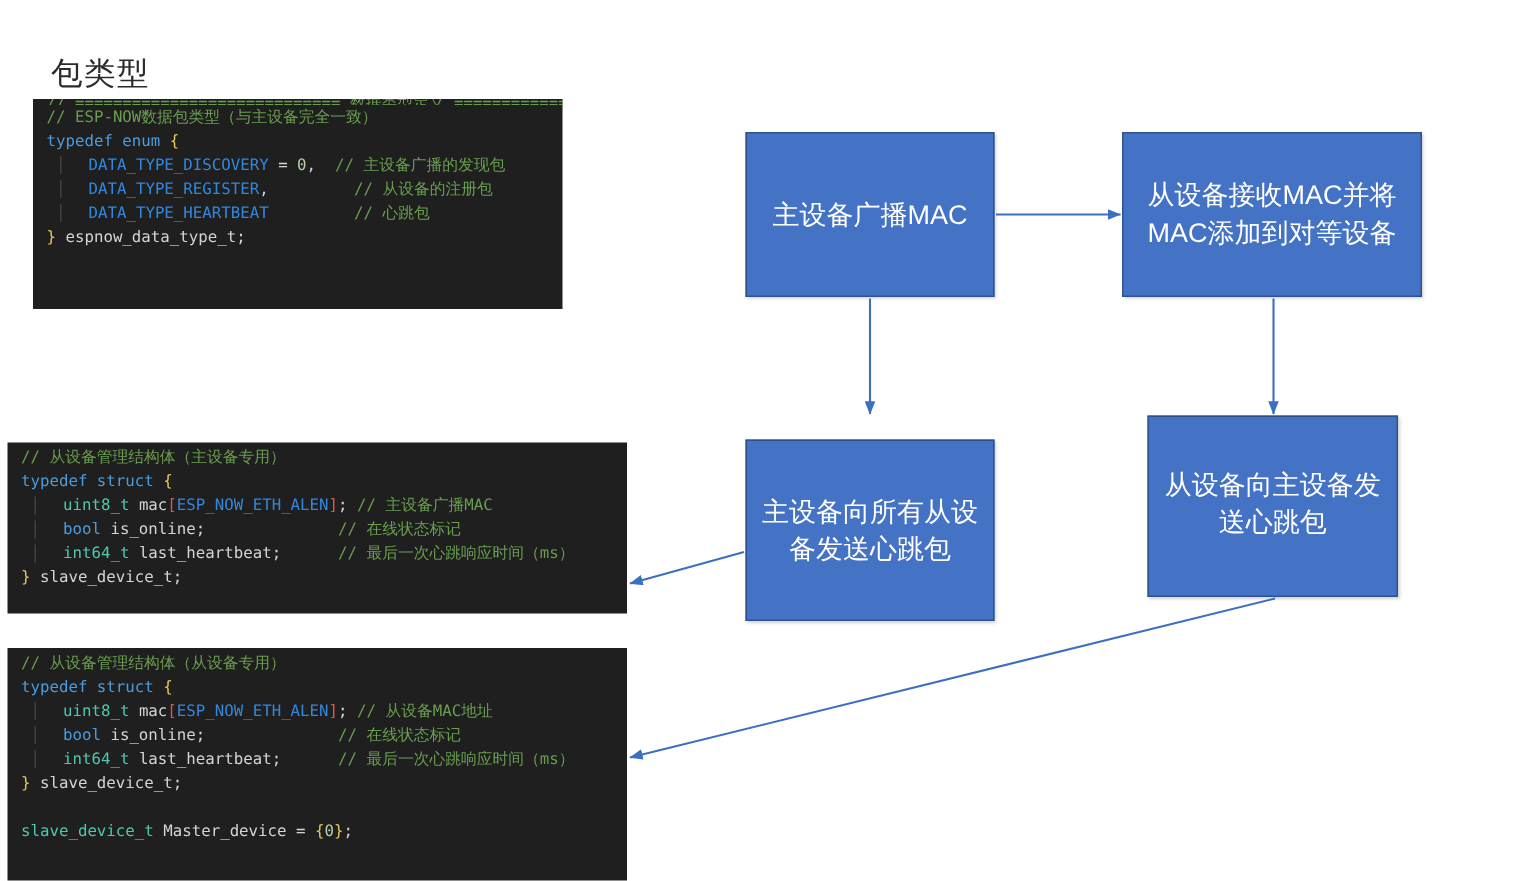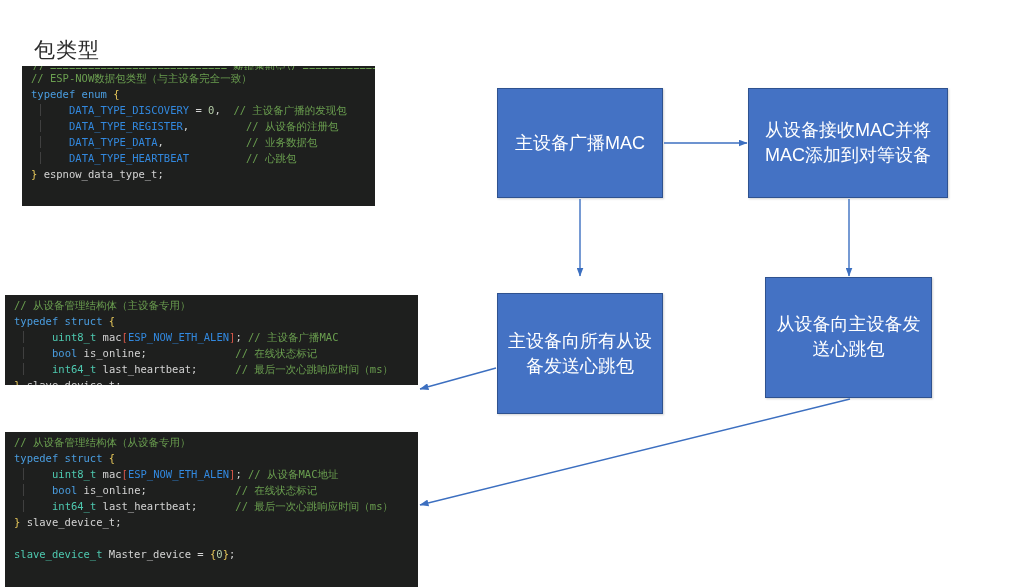--- a/index.html
+++ b/index.html
@@ -51,21 +51,21 @@
   }
   .code-line.clipped-top {
     height: 9px;
     overflow: hidden;
     line-height: 16px;
     margin-top: -7px;
   }
   .indent-guide {
     border-left: 1px solid #404040;
     margin-left: 9px;
-    padding-left: 28px;
+    padding-left: 18px;
   }
 
   
   .t-cmt   { color: #6a9e4f; }
   .t-kw    { color: #4a9de0; }   
   .t-type  { color: #4ec9b0; }   
   .t-ident { color: #3288de; }   
   .t-var   { color: #d4d4d4; }   
   .t-brace { color: #e6c75a; }
   .t-brk   { color: #d9584a; }
@@ -106,26 +106,25 @@
 <div id="stage">
 
   <div class="page-title">包类型</div>
 
   <div class="code-block" id="cb-0" style="left:22px; top:66px; width:353px; height:140px;">
       <div class="code-line clipped-top"><span><span class="t-cmt">// ============================ 数据类型定义 ============================</span></span></div>
       <div class="code-line"><span><span class="t-cmt">// ESP-NOW数据包类型（与主设备完全一致）</span></span></div>
       <div class="code-line"><span><span class="t-kw">typedef enum </span><span class="t-brace">{</span></span></div>
       <div class="code-line"><span class="indent-guide"><span class="t-ident">DATA_TYPE_DISCOVERY</span><span class="t-punc"> = </span><span class="t-num">0</span><span class="t-punc">,  </span><span class="t-cmt">// 主设备广播的发现包</span></span></div>
       <div class="code-line"><span class="indent-guide"><span class="t-ident">DATA_TYPE_REGISTER</span><span class="t-punc">,         </span><span class="t-cmt">// 从设备的注册包</span></span></div>
-      <div class="code-line"><span class="indent-guide"><span class="t-ident">DATA_TYPE_DATA</span><span class="t-punc">,             </span><span class="t-cmt">// 业务数据包</span></span></div>
       <div class="code-line"><span class="indent-guide"><span class="t-ident">DATA_TYPE_HEARTBEAT</span><span class="t-punc">         </span><span class="t-cmt">// 心跳包</span></span></div>
       <div class="code-line"><span><span class="t-brace">}</span><span class="t-var"> espnow_data_type_t</span><span class="t-punc">;</span></span></div>
     </div>
 
-  <div class="code-block" id="cb-1" style="left:5px; top:295px; width:413px; height:90px;">
+  <div class="code-block" id="cb-1" style="left:5px; top:295px; width:413px; height:114px;">
       <div class="code-line"><span><span class="t-cmt">// 从设备管理结构体（主设备专用）</span></span></div>
       <div class="code-line"><span><span class="t-kw">typedef struct </span><span class="t-brace">{</span></span></div>
       <div class="code-line"><span class="indent-guide"><span class="t-type">uint8_t</span><span class="t-var"> mac</span><span class="t-brk">[</span><span class="t-ident">ESP_NOW_ETH_ALEN</span><span class="t-brk">]</span><span class="t-punc">; </span><span class="t-cmt">// 主设备广播MAC</span></span></div>
       <div class="code-line"><span class="indent-guide"><span class="t-kw">bool</span><span class="t-var"> is_online</span><span class="t-punc">;              </span><span class="t-cmt">// 在线状态标记</span></span></div>
       <div class="code-line"><span class="indent-guide"><span class="t-type">int64_t</span><span class="t-var"> last_heartbeat</span><span class="t-punc">;      </span><span class="t-cmt">// 最后一次心跳响应时间（ms）</span></span></div>
       <div class="code-line"><span><span class="t-brace">}</span><span class="t-var"> slave_device_t</span><span class="t-punc">;</span></span></div>
     </div>
 
   <div class="code-block" id="cb-2" style="left:5px; top:432px; width:413px; height:155px;">
       <div class="code-line"><span><span class="t-cmt">// 从设备管理结构体（从设备专用）</span></span></div>

